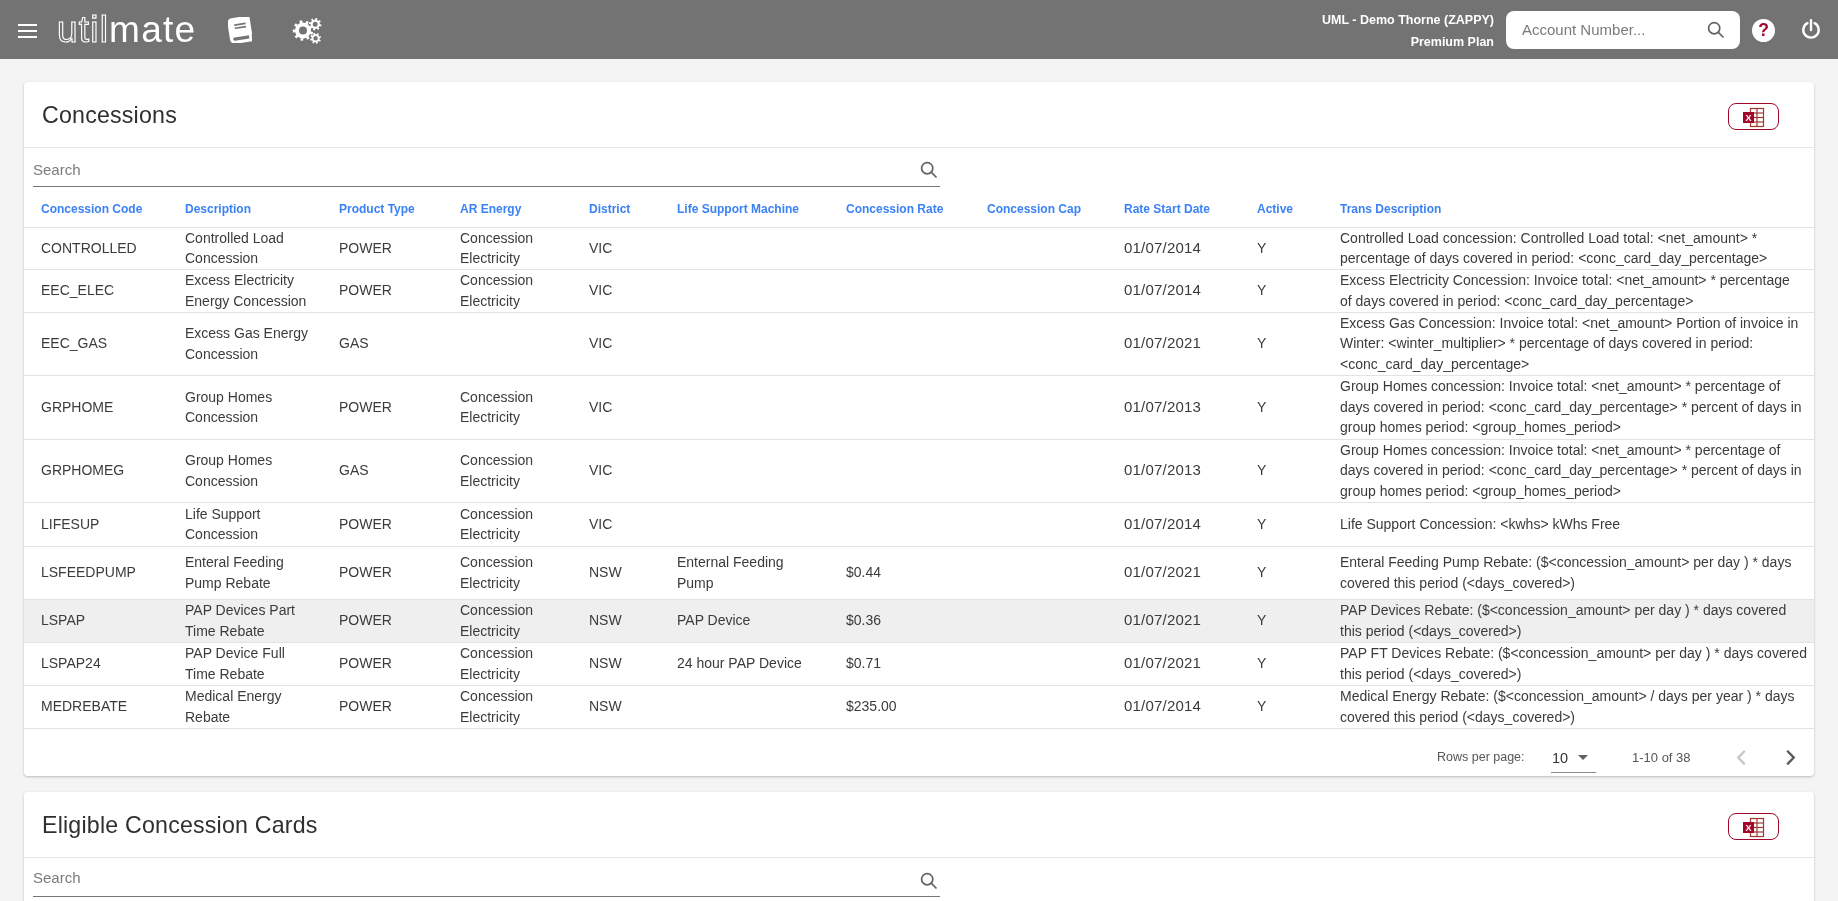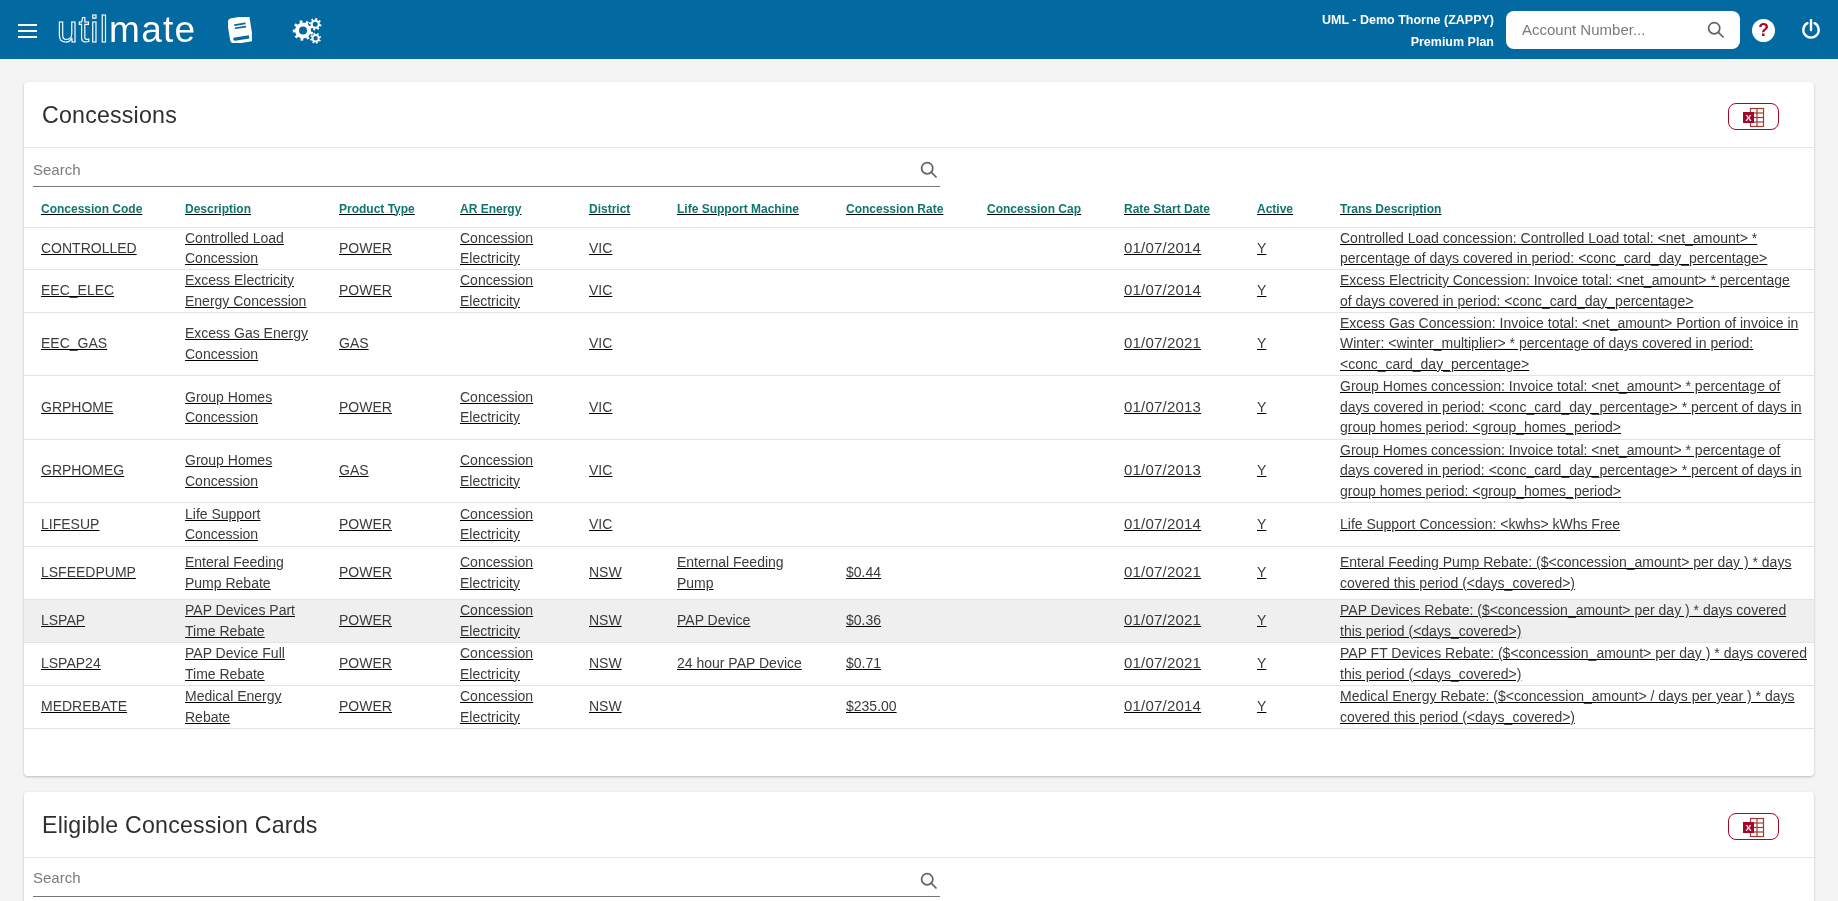--- a/index.html
+++ b/index.html
@@ -1,52 +1,52 @@
 <!DOCTYPE html>
 <html><head>
 <meta charset="utf-8">
 <style>
 * { box-sizing: border-box; margin:0; padding:0; }
 html,body { width:1838px; height:901px; overflow:hidden; background:#f4f4f4;
   font-family:"Liberation Sans", sans-serif; }
 
-.topbar { position:relative; height:59px; background:#0369a1; color:#fff;padding-left:40px; }
+.topbar { position:relative; height:59px; background:#737373; color:#fff;padding-left:40px; }
 .burger { position:absolute; left:18px; top:24px; width:19px; }
 .burger div { height:2px; background:#fff; margin-bottom:4px; }
 .logo { position:absolute; left:57px; top:9px; font-size:37px; letter-spacing:1.2px; color:#fff; }
 .logo .o1 { color:transparent; -webkit-text-stroke:1.1px #fff; }
 .tb-ic { position:absolute; top:0; }
 .usr { position:absolute; right:344px; top:9px; text-align:right; font-weight:bold; font-size:12.5px; line-height:22px; }
 .acct { position:absolute; left:1506px; top:11px; width:234px; height:38px; background:#fff; border-radius:8px; }
 .acct span { position:absolute; left:16px; top:10px; color:#7b7b7b; font-size:15px; }
 .help { position:absolute; left:1752px; top:19px; width:23px; height:23px; border-radius:50%; background:#fff;
   color:#a1082c; font-weight:bold; font-size:17.5px; text-align:center; line-height:23px; }
 
 .card { position:relative; margin:0 24px; background:#fff; border-radius:4px;
-  box-shadow:0 1px 3px rgba(0,0,0,.14), 0 1px 2px rgba(0,0,0,.1);text-decoration:underline; }
+  box-shadow:0 1px 3px rgba(0,0,0,.14), 0 1px 2px rgba(0,0,0,.1); }
 #c1 { margin-top:23px; height:694px; }
 #c2 { margin-top:16px; height:132px; }
 .chead { position:relative; height:66px; border-bottom:1px solid #e6e6e6; }
 .chead h1 { position:absolute; left:18px; top:20px; font-size:23.2px; font-weight:400; color:#2f2f2f; letter-spacing:0.2px; }
 .xlsbtn { position:absolute; right:35px; top:21px; width:51px; height:27px; border:1px solid #a1082c; border-radius:8px; background:#fff; }
 .xlsbtn svg { position:absolute; left:13px; top:2px; }
 .srch { position:relative; height:38px; }
 .srch .ph { position:absolute; left:9px; top:13px; font-size:15px; color:#7b7b7b; }
 .srch .line { position:absolute; left:9px; top:38px; width:907px; border-bottom:1px solid #777; }
 .srch svg { position:absolute; left:895px; top:12px; }
 #c2 .srch { height:32px; }
 #c2 .srch .ph { top:11px; }
 #c2 .srch .line { top:38px; }
 #c2 .srch svg { top:13px; }
 
 table { border-collapse:collapse; table-layout:fixed; width:100%; }
 col.c1{width:144px} col.c2{width:154px} col.c3{width:121px} col.c4{width:129px} col.c5{width:88px}
 col.c6{width:169px} col.c7{width:141px} col.c8{width:137px} col.c9{width:133px} col.c10{width:83px}
 th,td { padding:0 2px 0 17px; text-align:left; vertical-align:middle; font-size:14px; line-height:20.5px; color:#3b3b3b; }
-th { height:41px; font-size:12px; font-weight:bold; color:#0f766e; padding-top:5px;margin-top:44px; }
+th { height:41px; font-size:12px; font-weight:bold; color:#3b82f6; padding-top:5px;margin-top:44px; }
 tr { border-bottom:1px solid #e3e3e3; }
 tr.hl { background:#efefef; }
 td.td9 { font-size:15px; letter-spacing:0.2px;margin-top:40px; }
 
 .pager { position:relative; height:57px; font-size:13px; color:#565656; }
 .pager .rpp { font-size:12.5px; }
 .pager .rpp { position:absolute; left:1413px; top:21px; }
 .pager .ten { position:absolute; left:1528px; top:21px; color:#333; font-size:14.5px; }
 .pager .tri { position:absolute; left:1554px; top:26px; width:0; height:0; border-left:5.5px solid transparent; border-right:5.5px solid transparent; border-top:5.5px solid #5d6165; }
 .pager .sline { position:absolute; left:1527px; top:43px; width:45px; border-bottom:1px solid #8a8a8a; }
@@ -265,20 +265,33 @@
           <td>NSW</td>
       <td></td>
           <td>$235.00</td>
           <td></td>
           <td class="td9">01/07/2014</td>
           <td>Y</td>
       <td>Medical Energy Rebate: ($&lt;concession_amount&gt; / days per year ) * days<br>covered this period (&lt;days_covered&gt;)</td>
     </tr>
   </tbody>
     </table>
+  <div class="pager">
+    <span class="rpp">Rows per page:</span>
+    <span class="ten">10</span>
+    <div class="tri"></div>
+    <div class="sline"></div>
+    <span class="cnt">1-10 of 38</span>
+    <svg style="left:1706px" width="24" height="24" viewBox="0 0 24 24" fill="none" stroke="#c6c6c6" stroke-width="2.3">
+        <path d="M14.8 4.8 L8.2 11.6 L14.8 18.4"></path>
+      </svg>
+    <svg style="left:1754px" width="24" height="24" viewBox="0 0 24 24" fill="none" stroke="#595959" stroke-width="2.3">
+        <path d="M9.2 4.8 L15.8 11.6 L9.2 18.4"></path>
+      </svg>
+  </div>
 </div>
 
 <div class="card" id="c2">
   <div class="chead">
       <h1>Eligible Concession Cards</h1>
     <div class="xlsbtn">
         <svg width="27" height="24" viewBox="0 0 27 24">
       <g fill="none" stroke="#a0392f" stroke-width="1.2">
         <rect x="8.5" y="2.5" width="13" height="18" fill="#fff"></rect>
         <line x1="8.5" y1="7" x2="21.5" y2="7"></line>

